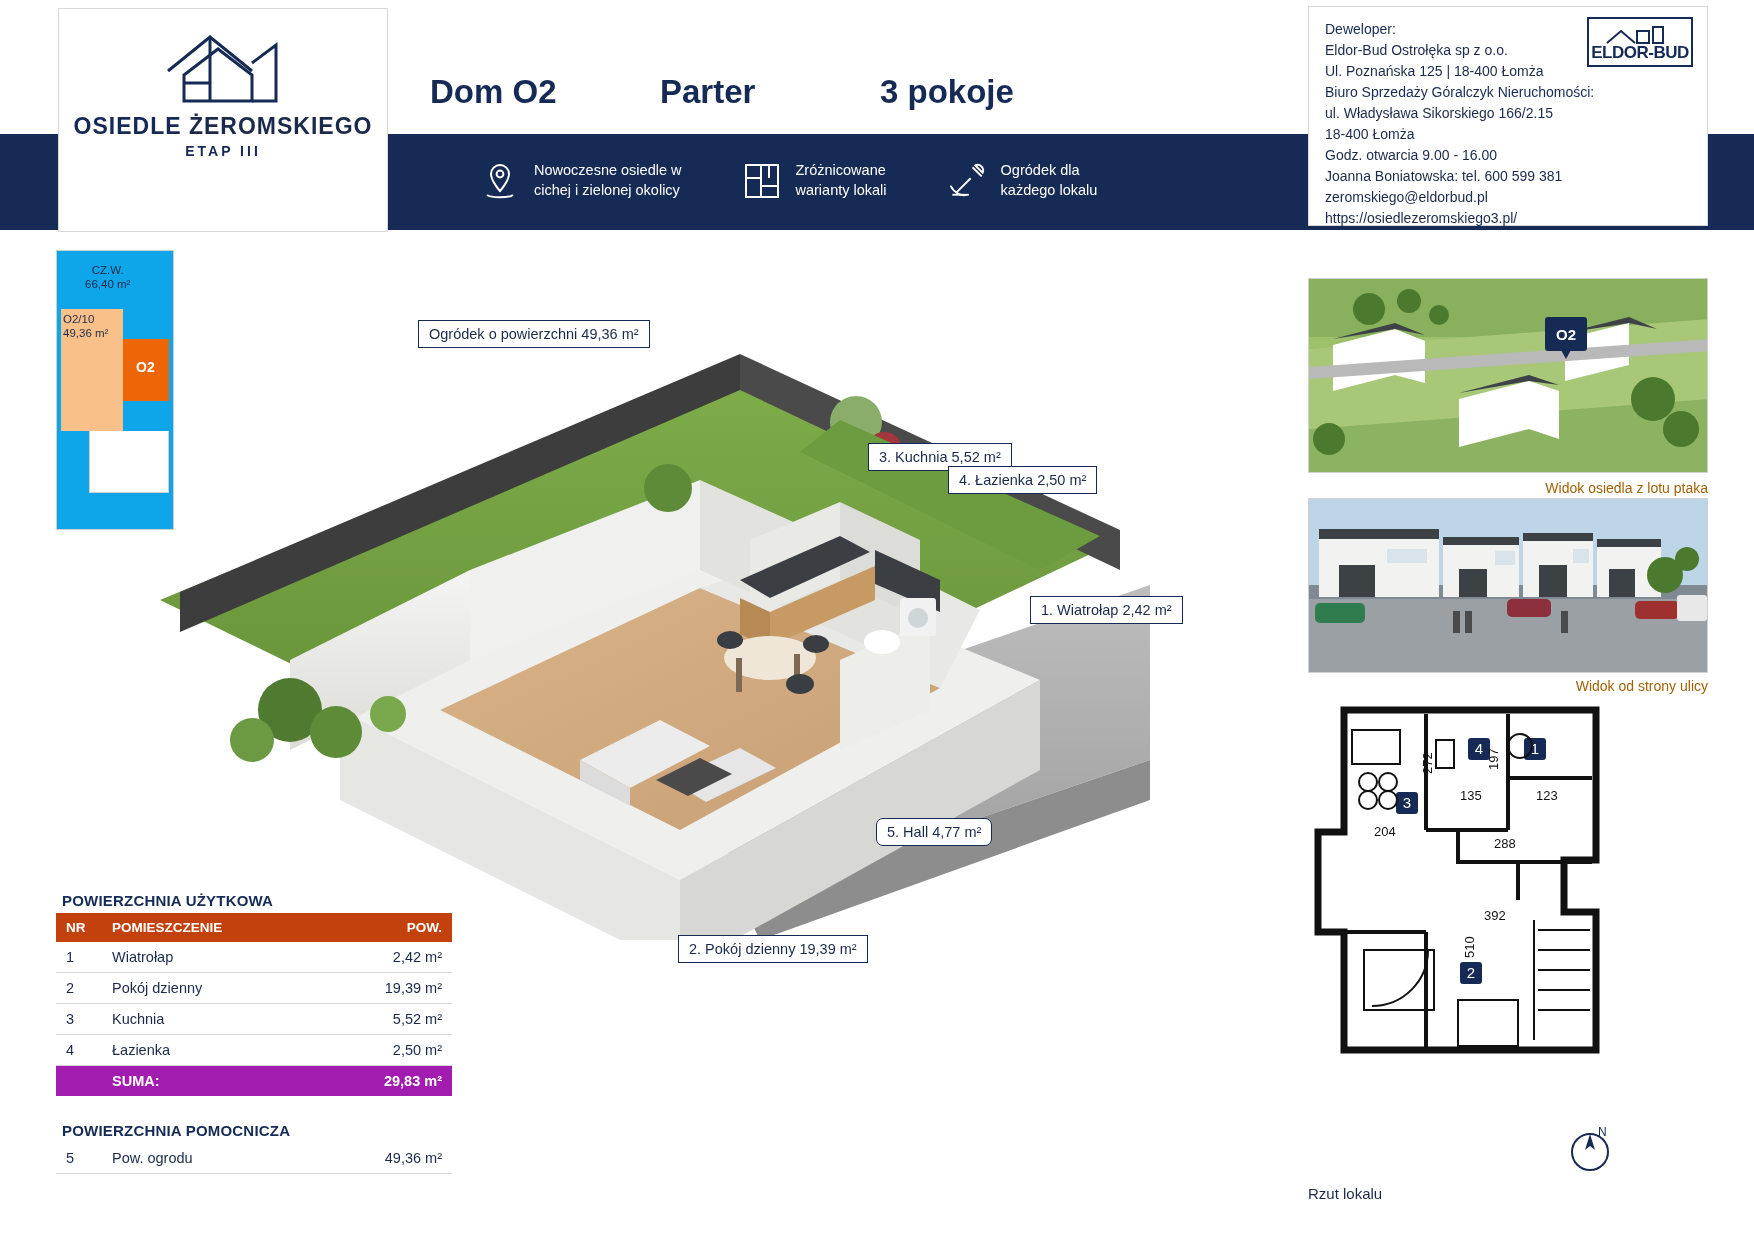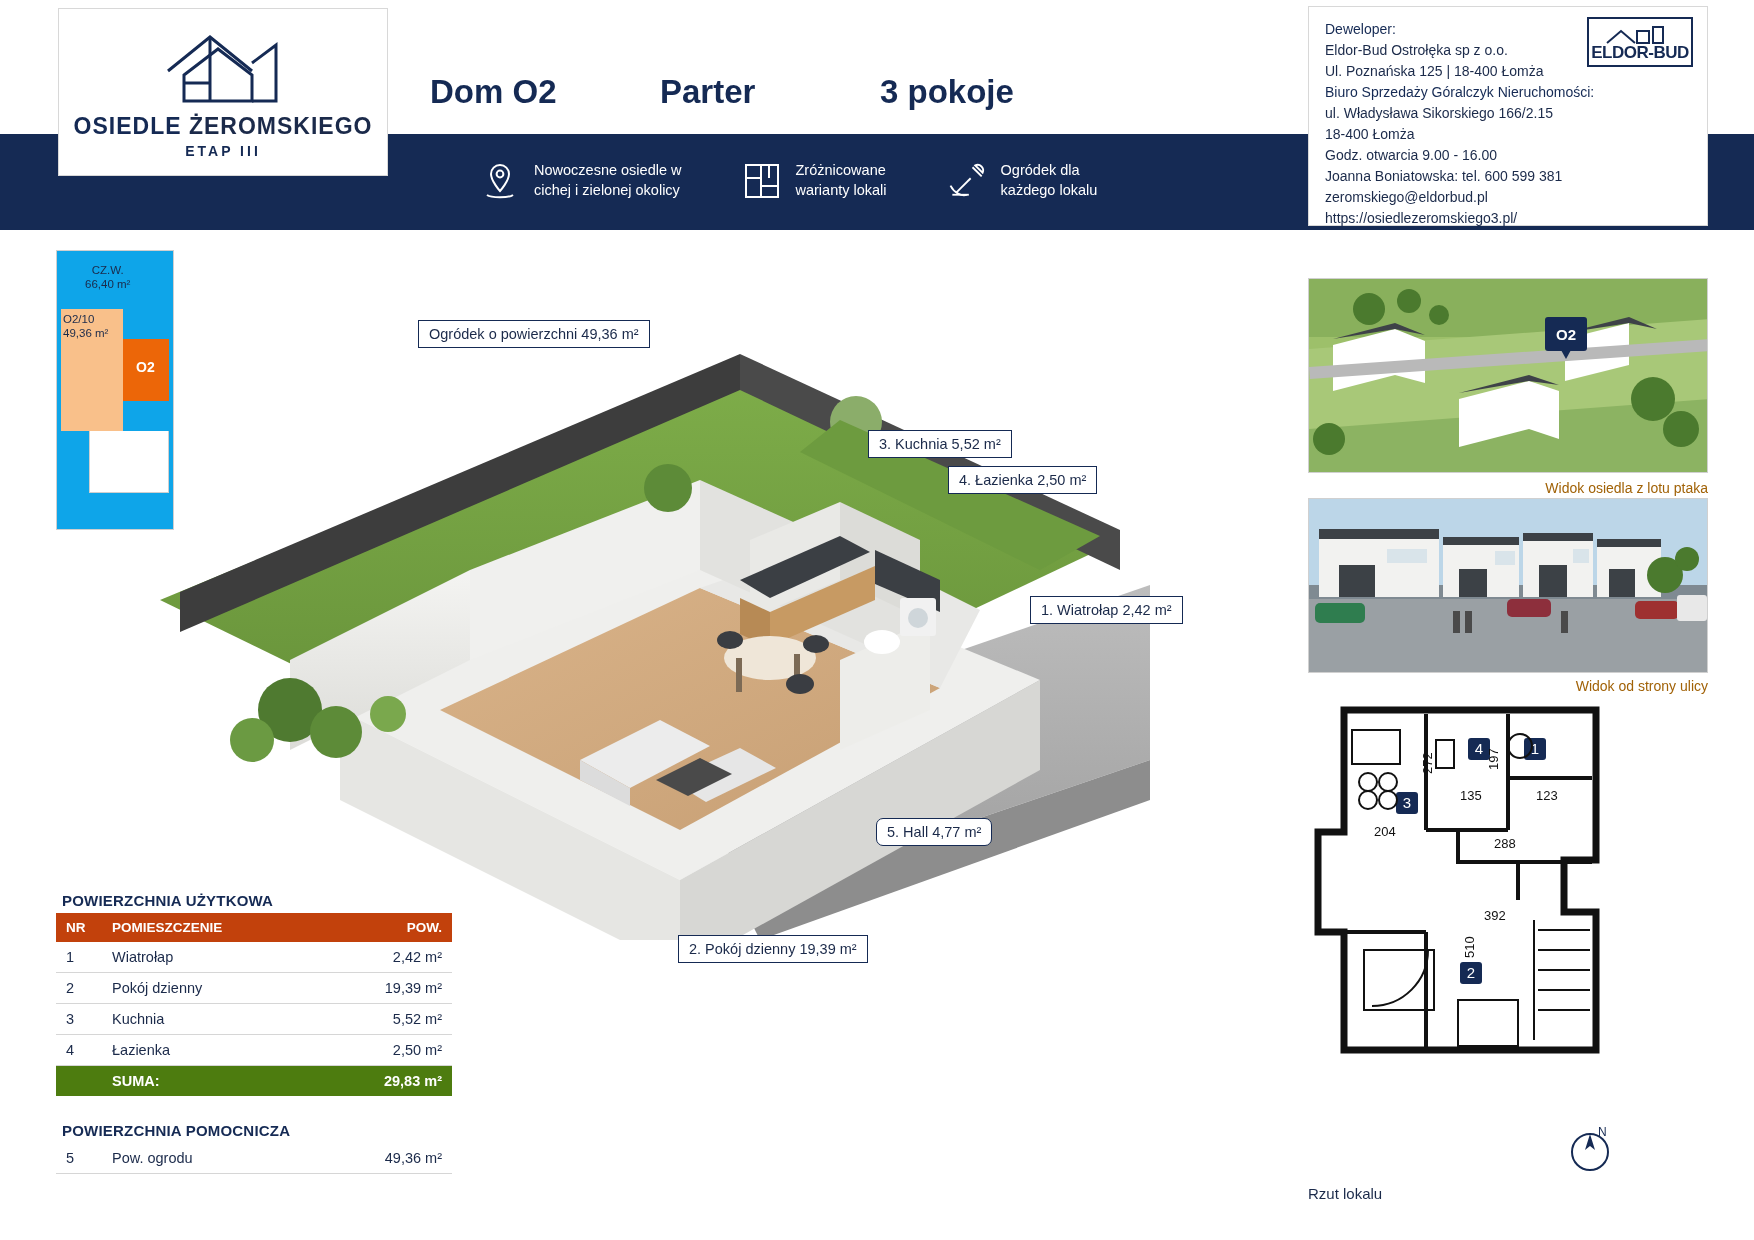--- a/index.html
+++ b/index.html
@@ -15,21 +15,21 @@
   
   .header-band {
     position: absolute; left: 0; top: 134px; width: 1754px; height: 96px;
     background: #152a54;
   }
   .header-top {
     position: absolute; left: 0; top: 0; width: 1754px; height: 134px;
     background: #ffffff;
   }
   .logo-box {
-    position: absolute; left: 58px; top: 8px; width: 330px; height: 168px;
+    position: absolute; left: 58px; top: 8px; width: 330px; height: 224px;
     background: #ffffff; border: 1px solid #d8d8d8;
     display: flex; flex-direction: column; align-items: center; justify-content: flex-start;
     padding-top: 14px; z-index: 5;
   }
   .logo-mark { width: 150px; height: 86px; }
   .logo-title {
     font-size: 23px; font-weight: bold; letter-spacing: 1px; color: #152a54;
     margin-top: 4px; white-space: nowrap;
   }
   .logo-title .accent { color: #1b2a4a; }
@@ -93,21 +93,21 @@
   table { border-collapse: collapse; width: 100%; font-size: 14.5px; }
   thead th {
     background: #c2410c; color: #fff; font-size: 13.5px; text-align: left;
     padding: 7px 10px; font-weight: bold;
   }
   thead th.num { width: 46px; text-align: left; }
   thead th.pow { text-align: right; width: 110px; }
   tbody td { padding: 7px 10px; border-bottom: 1px solid #d6d6d6; }
   tbody td.num { width: 46px; }
   tbody td.pow { text-align: right; width: 110px; }
-  tr.sum td { background: #4d7c0f; color: #fff; font-weight: bold; border-bottom: none; }
+  tr.sum td { background: #a21caf; color: #fff; font-weight: bold; border-bottom: none; }
   
   .photo {
     position: absolute; right: 46px; border: 1px solid #d0d0d0; overflow: hidden;
   }
   .photo-cap { position: absolute; right: 46px; font-size: 14px; text-align: right; width: 400px; color:#a16207; }
   .plan-box { position: absolute; right: 46px; top: 700px; width: 400px; height: 360px; }
   .plan-cap { position: absolute; right: 46px; top: 1185px; width: 400px; font-size: 15px; }
   .compass { position: absolute; right: 140px; top: 1120px; width: 50px; height: 50px; }
   
   .o2-badge {
@@ -311,21 +311,21 @@
     <circle cx="248" cy="474" r="18" fill="#7aa84d"></circle>
     <circle cx="528" cy="248" r="24" fill="#5d8b38"></circle>
     <circle cx="716" cy="182" r="26" fill="#8bad6a"></circle>
     <circle cx="744" cy="210" r="18" fill="#a3353f"></circle>
 
     <polygon points="700,180 960,296 900,330 660,212" fill="#6d9b3f"></polygon>
   </svg>
 </div>
 
 <div class="callout" style="left:418px; top:320px;">Ogródek o powierzchni 49,36 m²</div>
-<div class="callout" style="left:868px; top:430px;">3. Kuchnia 5,52 m²</div>
+<div class="callout" style="left:868px; top:443px;">3. Kuchnia 5,52 m²</div>
 <div class="callout" style="left:948px; top:466px;">4. Łazienka 2,50 m²</div>
 <div class="callout" style="left:1030px; top:596px;">1. Wiatrołap 2,42 m²</div>
 <div class="callout" style="left:876px; top:818px;border-radius:7px;">5. Hall 4,77 m²</div>
 <div class="callout" style="left:678px; top:935px;">2. Pokój dzienny 19,39 m²</div>
 
 <div class="tbl" style="top:888px;">
   <div class="tbl-title">POWIERZCHNIA UŻYTKOWA</div>
   <table>
     <thead>
       <tr>

